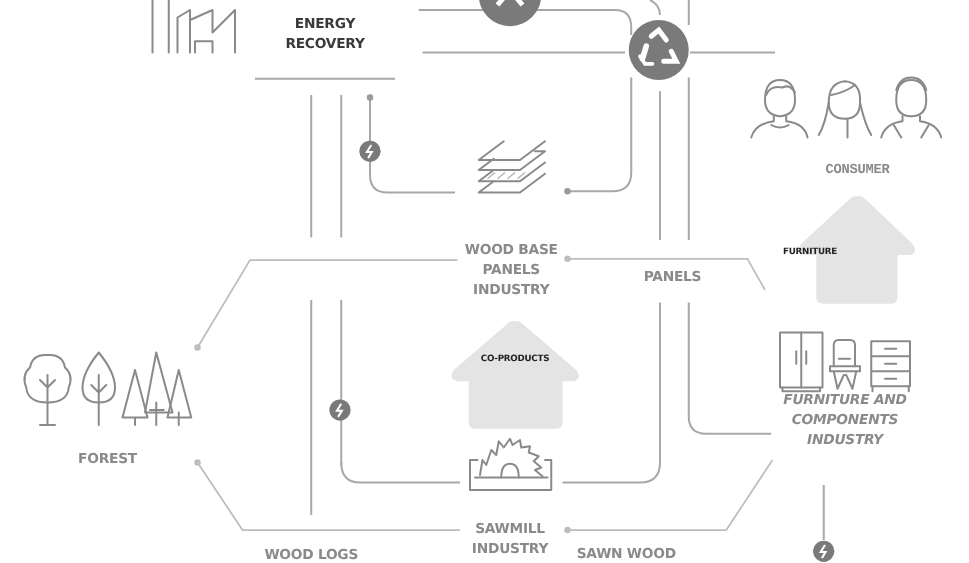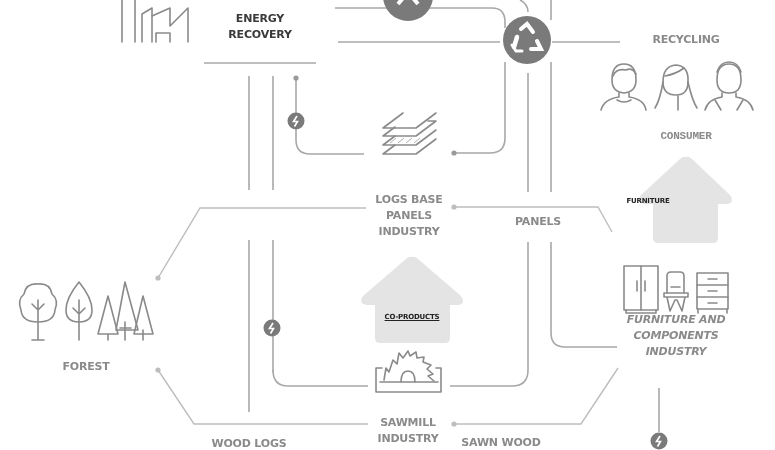--- a/index.html
+++ b/index.html
@@ -161,28 +161,27 @@
     </g>
     <g>
       <rect class="ic" x="697" y="273" width="31" height="36"></rect>
       <path class="ic" d="M697 285 H728 M697 297 H728 M708 279 H717 M708 291 H717 M708 303 H717 M698 309 V313 M727 309 V313"></path>
     </g>
   </g>
 </svg>
 
 <div class="lbl dark" style="left:221px;top:11px;width:78px;white-space:pre-line;">ENERGY
 RECOVERY</div>
-<div class="lbl" style="left:626px;top:32px;width:120px;">RECYCLING</div>
 <div class="lbl" style="left:626px;top:128px;width:120px;font-family:Liberation Mono, monospace;">CONSUMER</div>
-<div class="lbl" style="left:364px;top:192px;width:90px;white-space:pre-line;">LOGS BASE
+<div class="lbl" style="left:364px;top:192px;width:90px;white-space:pre-line;">WOOD BASE
 PANELS
 INDUSTRY</div>
 <div class="lbl" style="left:508px;top:214px;width:60px;">PANELS</div>
 <div class="lbl tiny" style="left:608px;top:197px;width:80px;">FURNITURE</div>
-<div class="lbl tiny" style="left:368px;top:313px;width:88px;text-decoration:underline;">CO-PRODUCTS</div>
+<div class="lbl tiny" style="left:368px;top:283px;width:88px;">CO-PRODUCTS</div>
 <div class="lbl" style="left:46px;top:359px;width:80px;">FOREST</div>
 <div class="lbl" style="left:614px;top:312px;width:124px;white-space:pre-line;font-style:italic;">FURNITURE AND
 COMPONENTS
 INDUSTRY</div>
 <div class="lbl" style="left:368px;top:415px;width:80px;white-space:pre-line;">SAWMILL
 INDUSTRY</div>
 <div class="lbl" style="left:204px;top:436px;width:90px;">WOOD LOGS</div>
 <div class="lbl" style="left:456px;top:435px;width:90px;">SAWN WOOD</div>
 </div>
 

